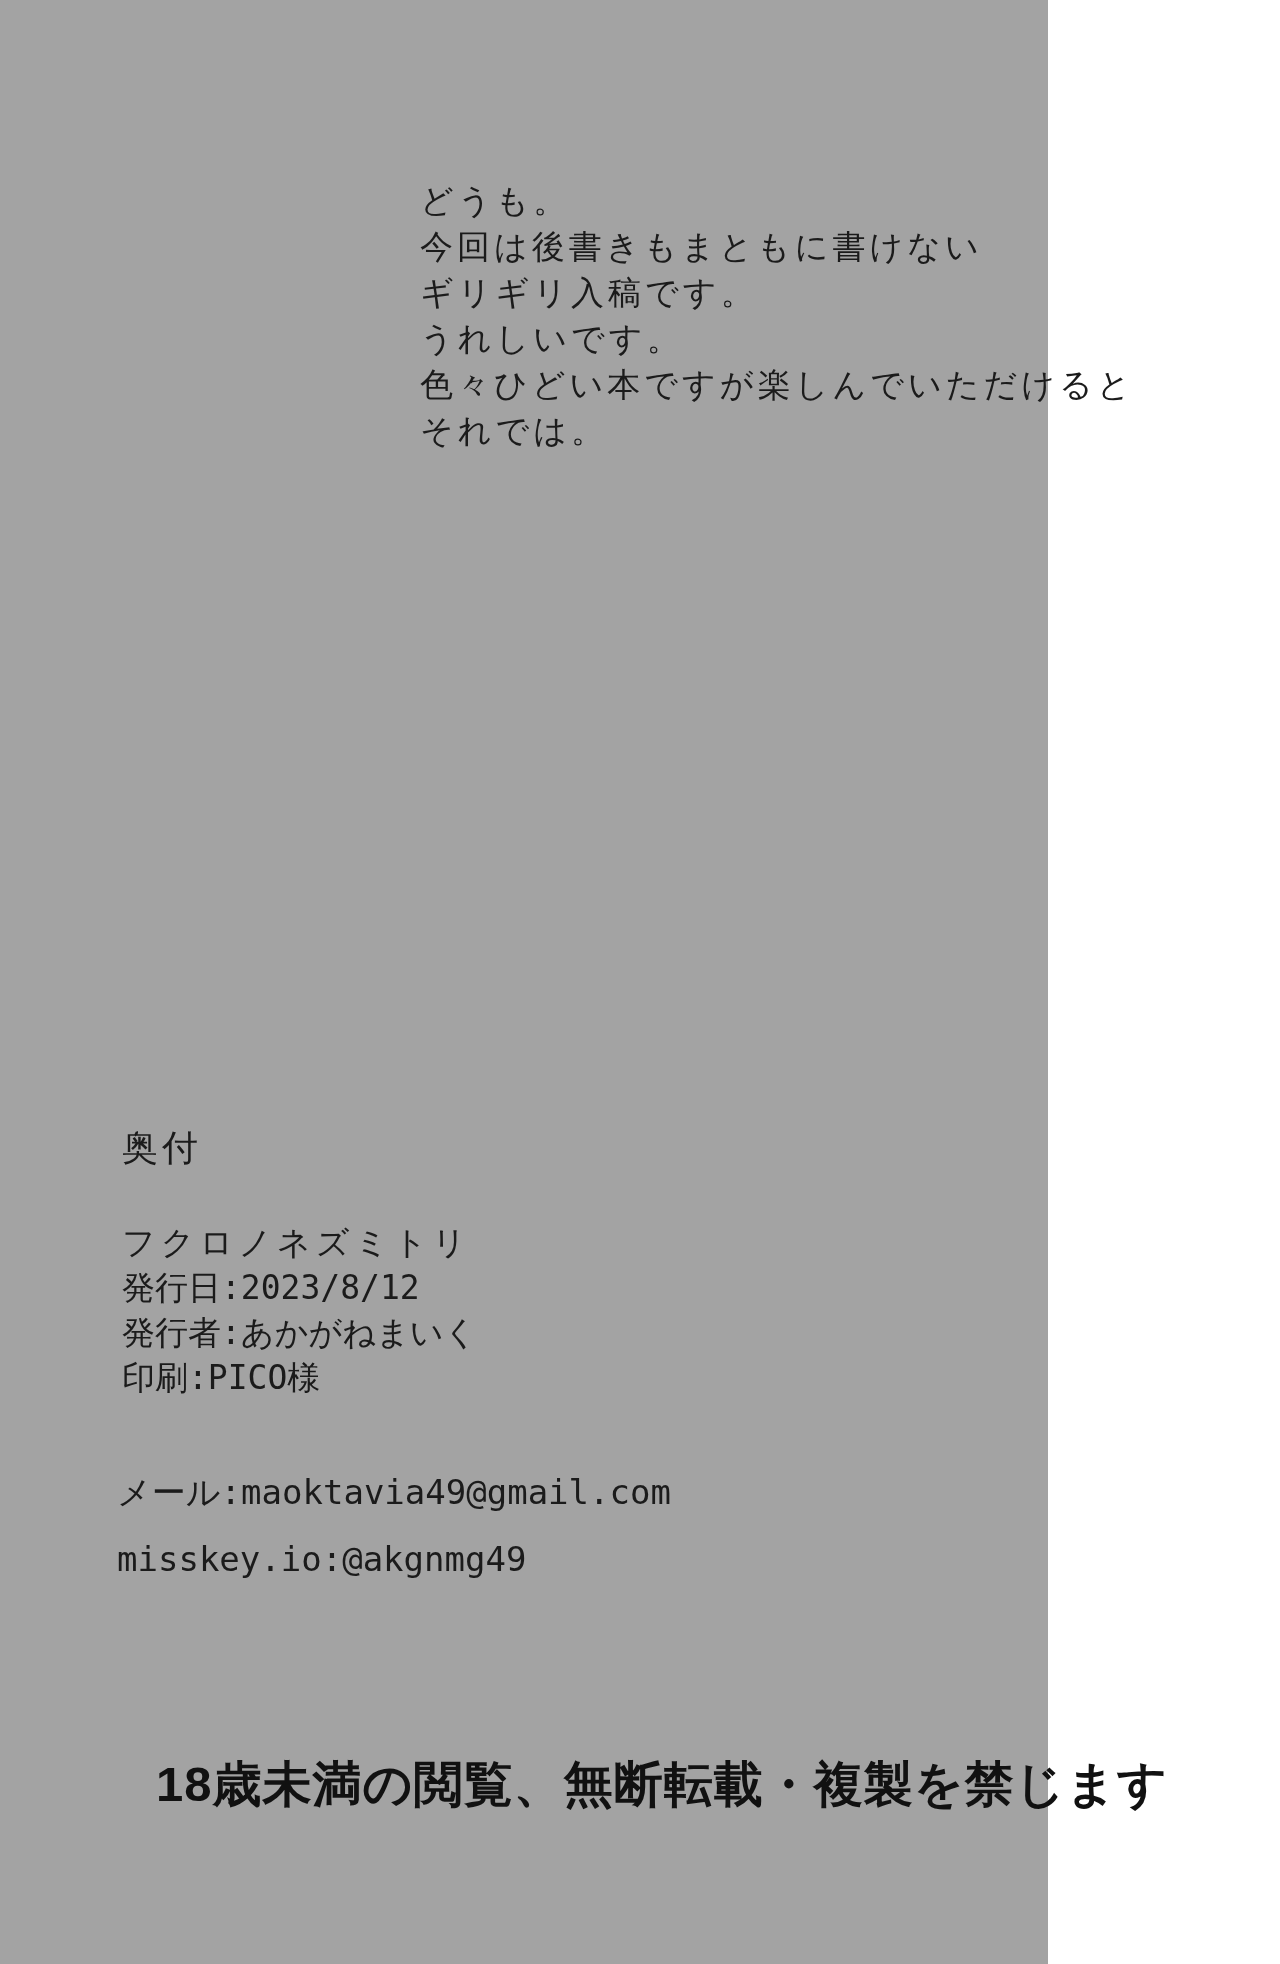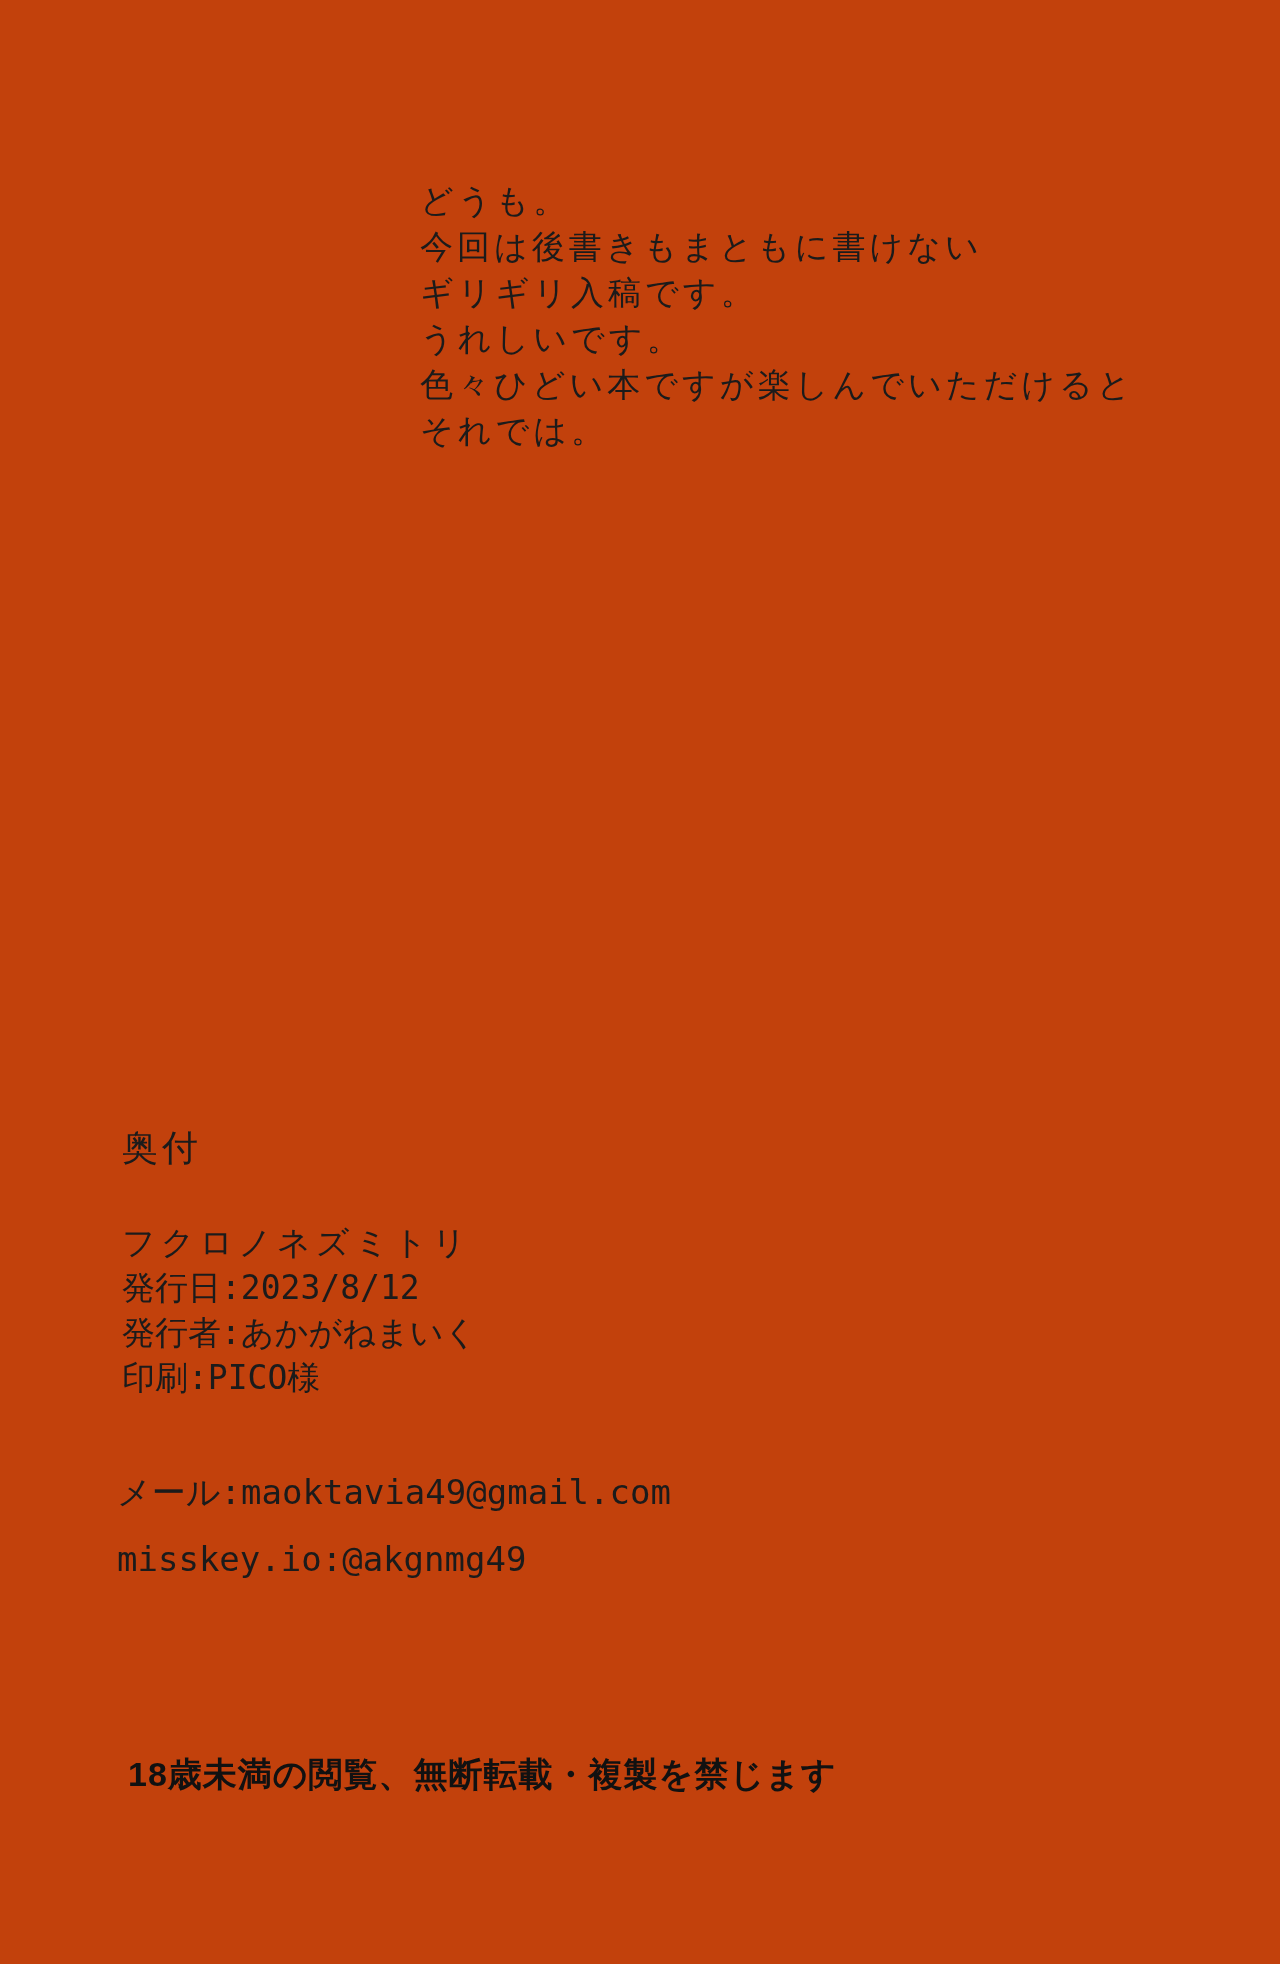--- a/index.html
+++ b/index.html
@@ -8,23 +8,23 @@
   }
   body {
     width: 1280px;
     height: 1964px;
     background: #ffffff;
     font-family: "Liberation Sans", "DejaVu Sans", sans-serif;
     overflow: hidden;
   }
   .page {
     position: relative;
-    width: 1280px;
+    width: 1048px;
     height: 1964px;
-    background: #c2410c;
+    background: #a3a3a3;
     color: #1b1b1b;
   }
   .page p, .page h2 {
     margin: 0;
     padding: 0;
     white-space: nowrap;
   }
 
   
   .afterword {
@@ -73,23 +73,23 @@
   .contact p {
     font-size: 34px;
     line-height: 46px;
     font-family: "DejaVu Sans Mono", "Liberation Mono", monospace;
     margin-top: 21px;
   }
 
   
   .notice {
     position: absolute;
-    left: 128px;
+    left: 156px;
     top: 1752px;
-    font-size: 34px;
+    font-size: 49px;
     font-weight: 700;
     letter-spacing: 1px;
     color: #111111;
   }
 </style>
 </head>
 <body>
 
 <div class="page">
 

